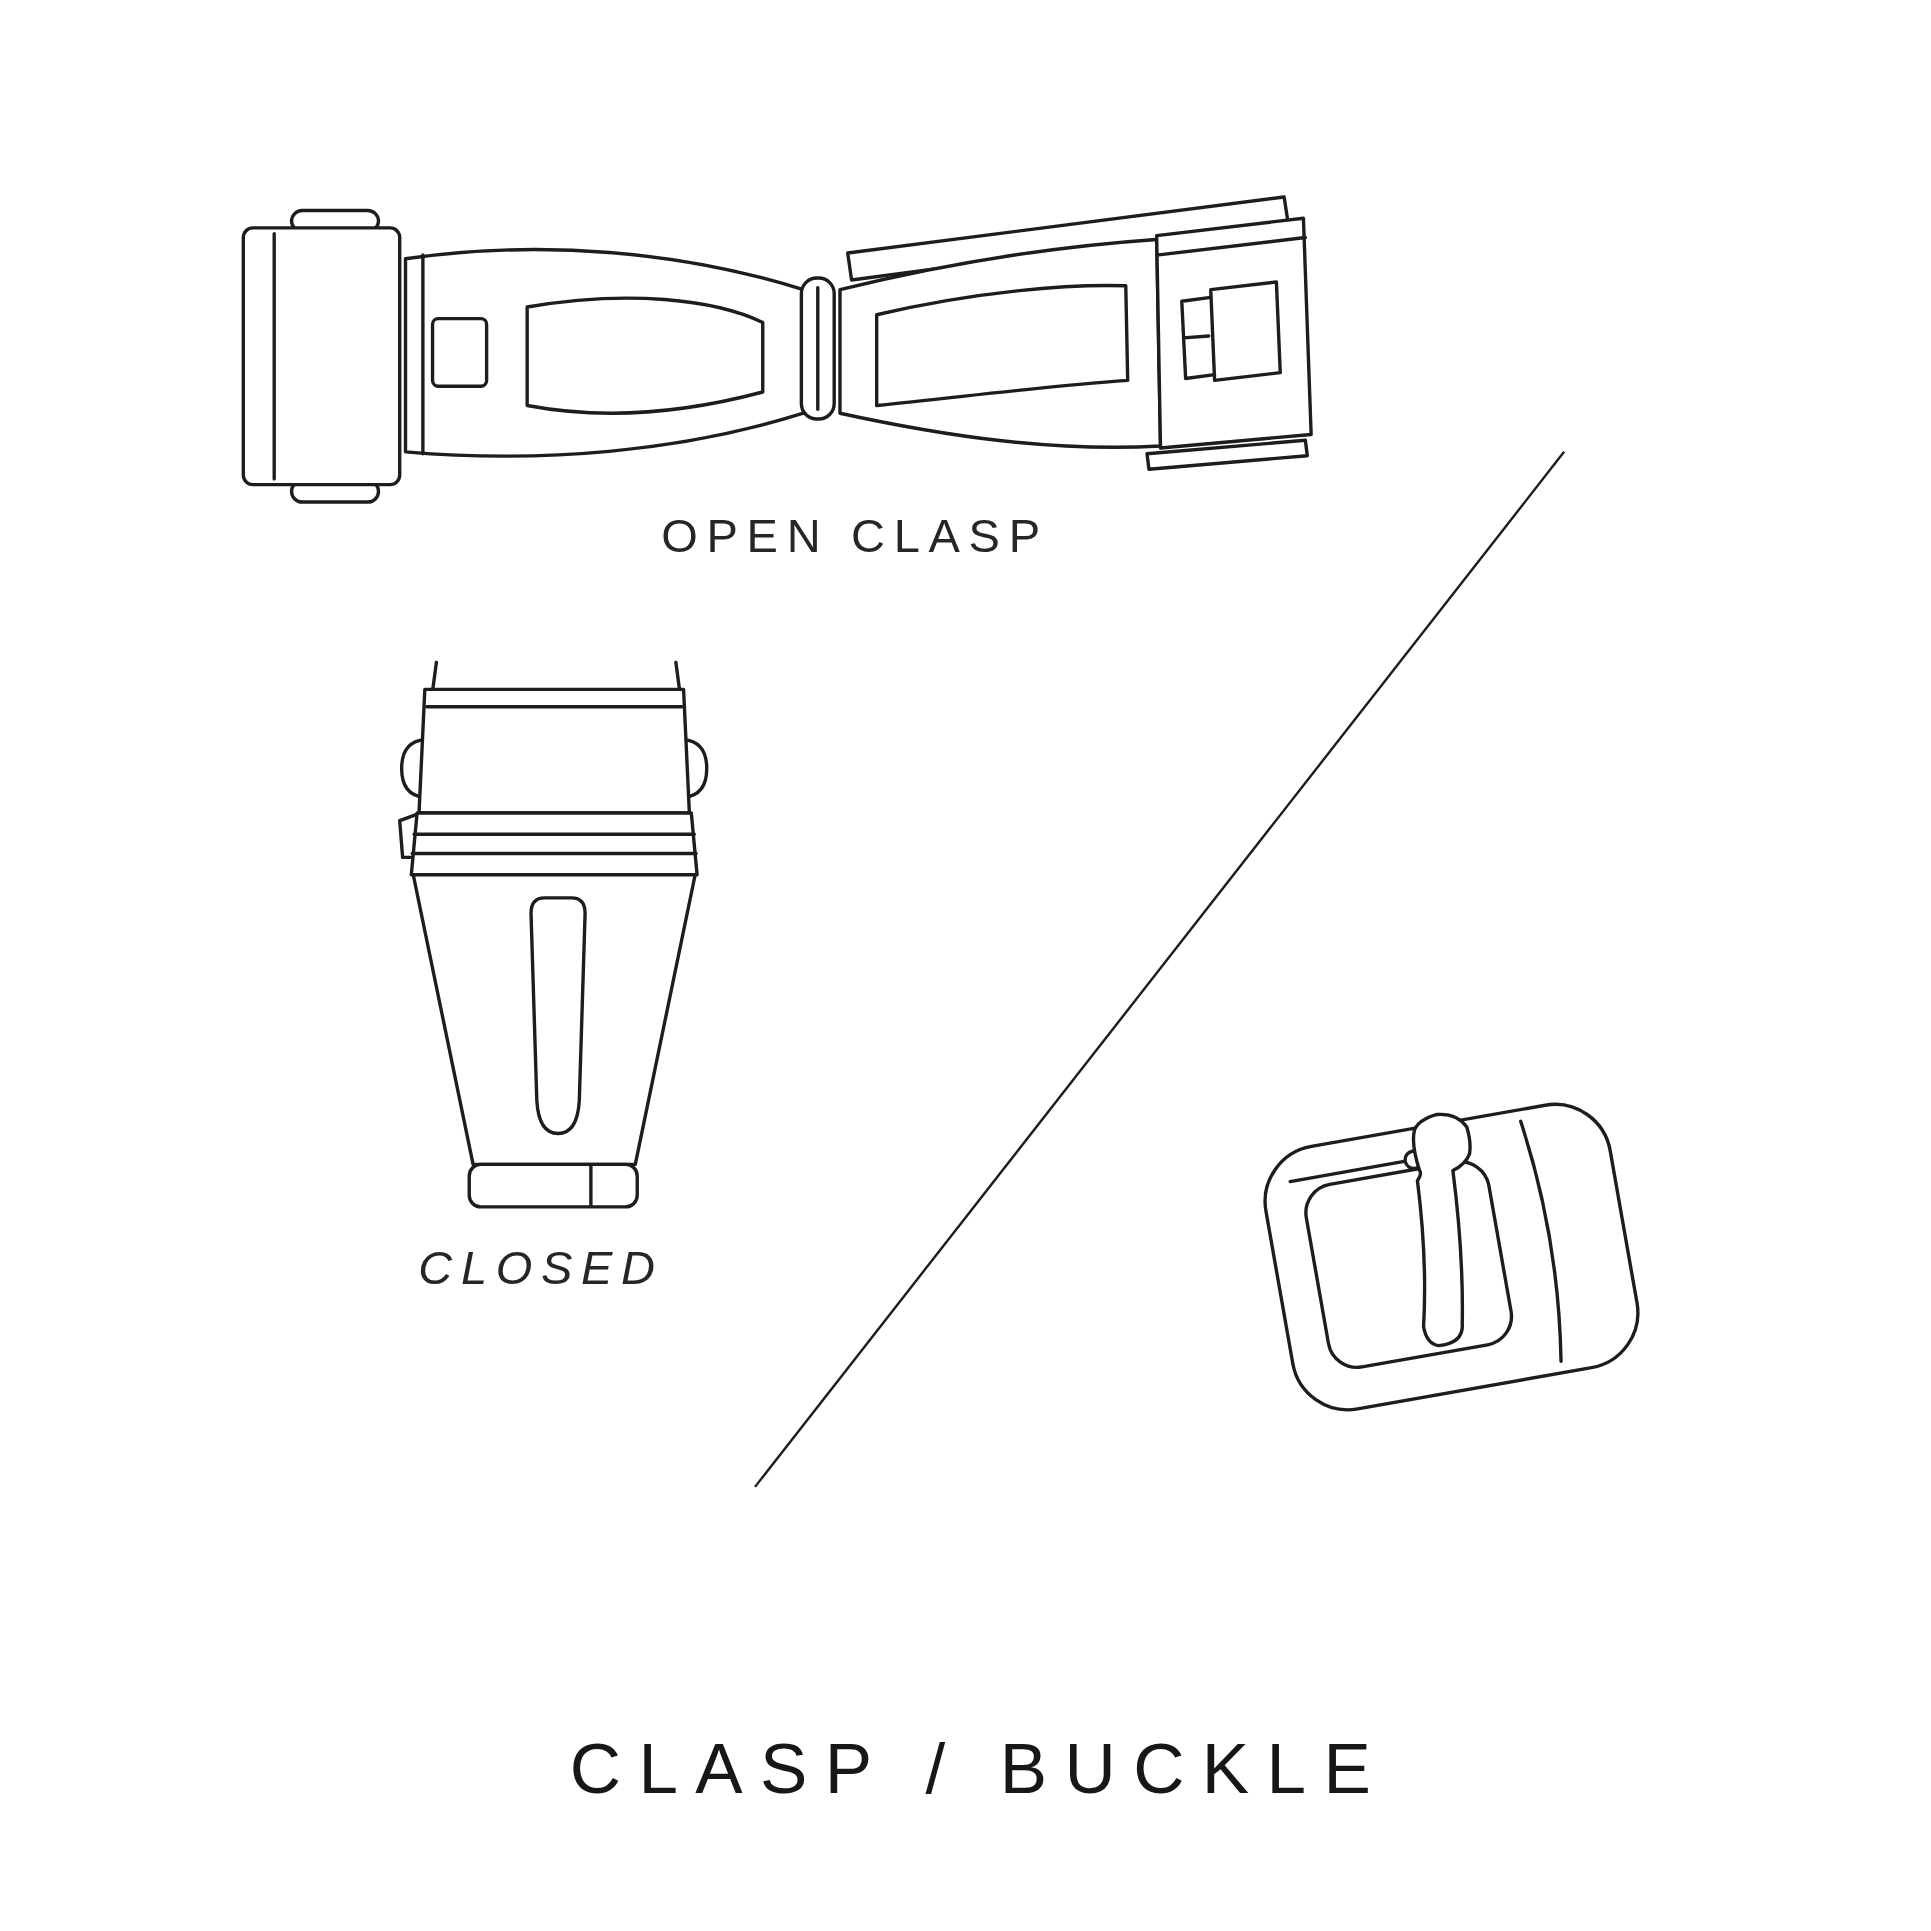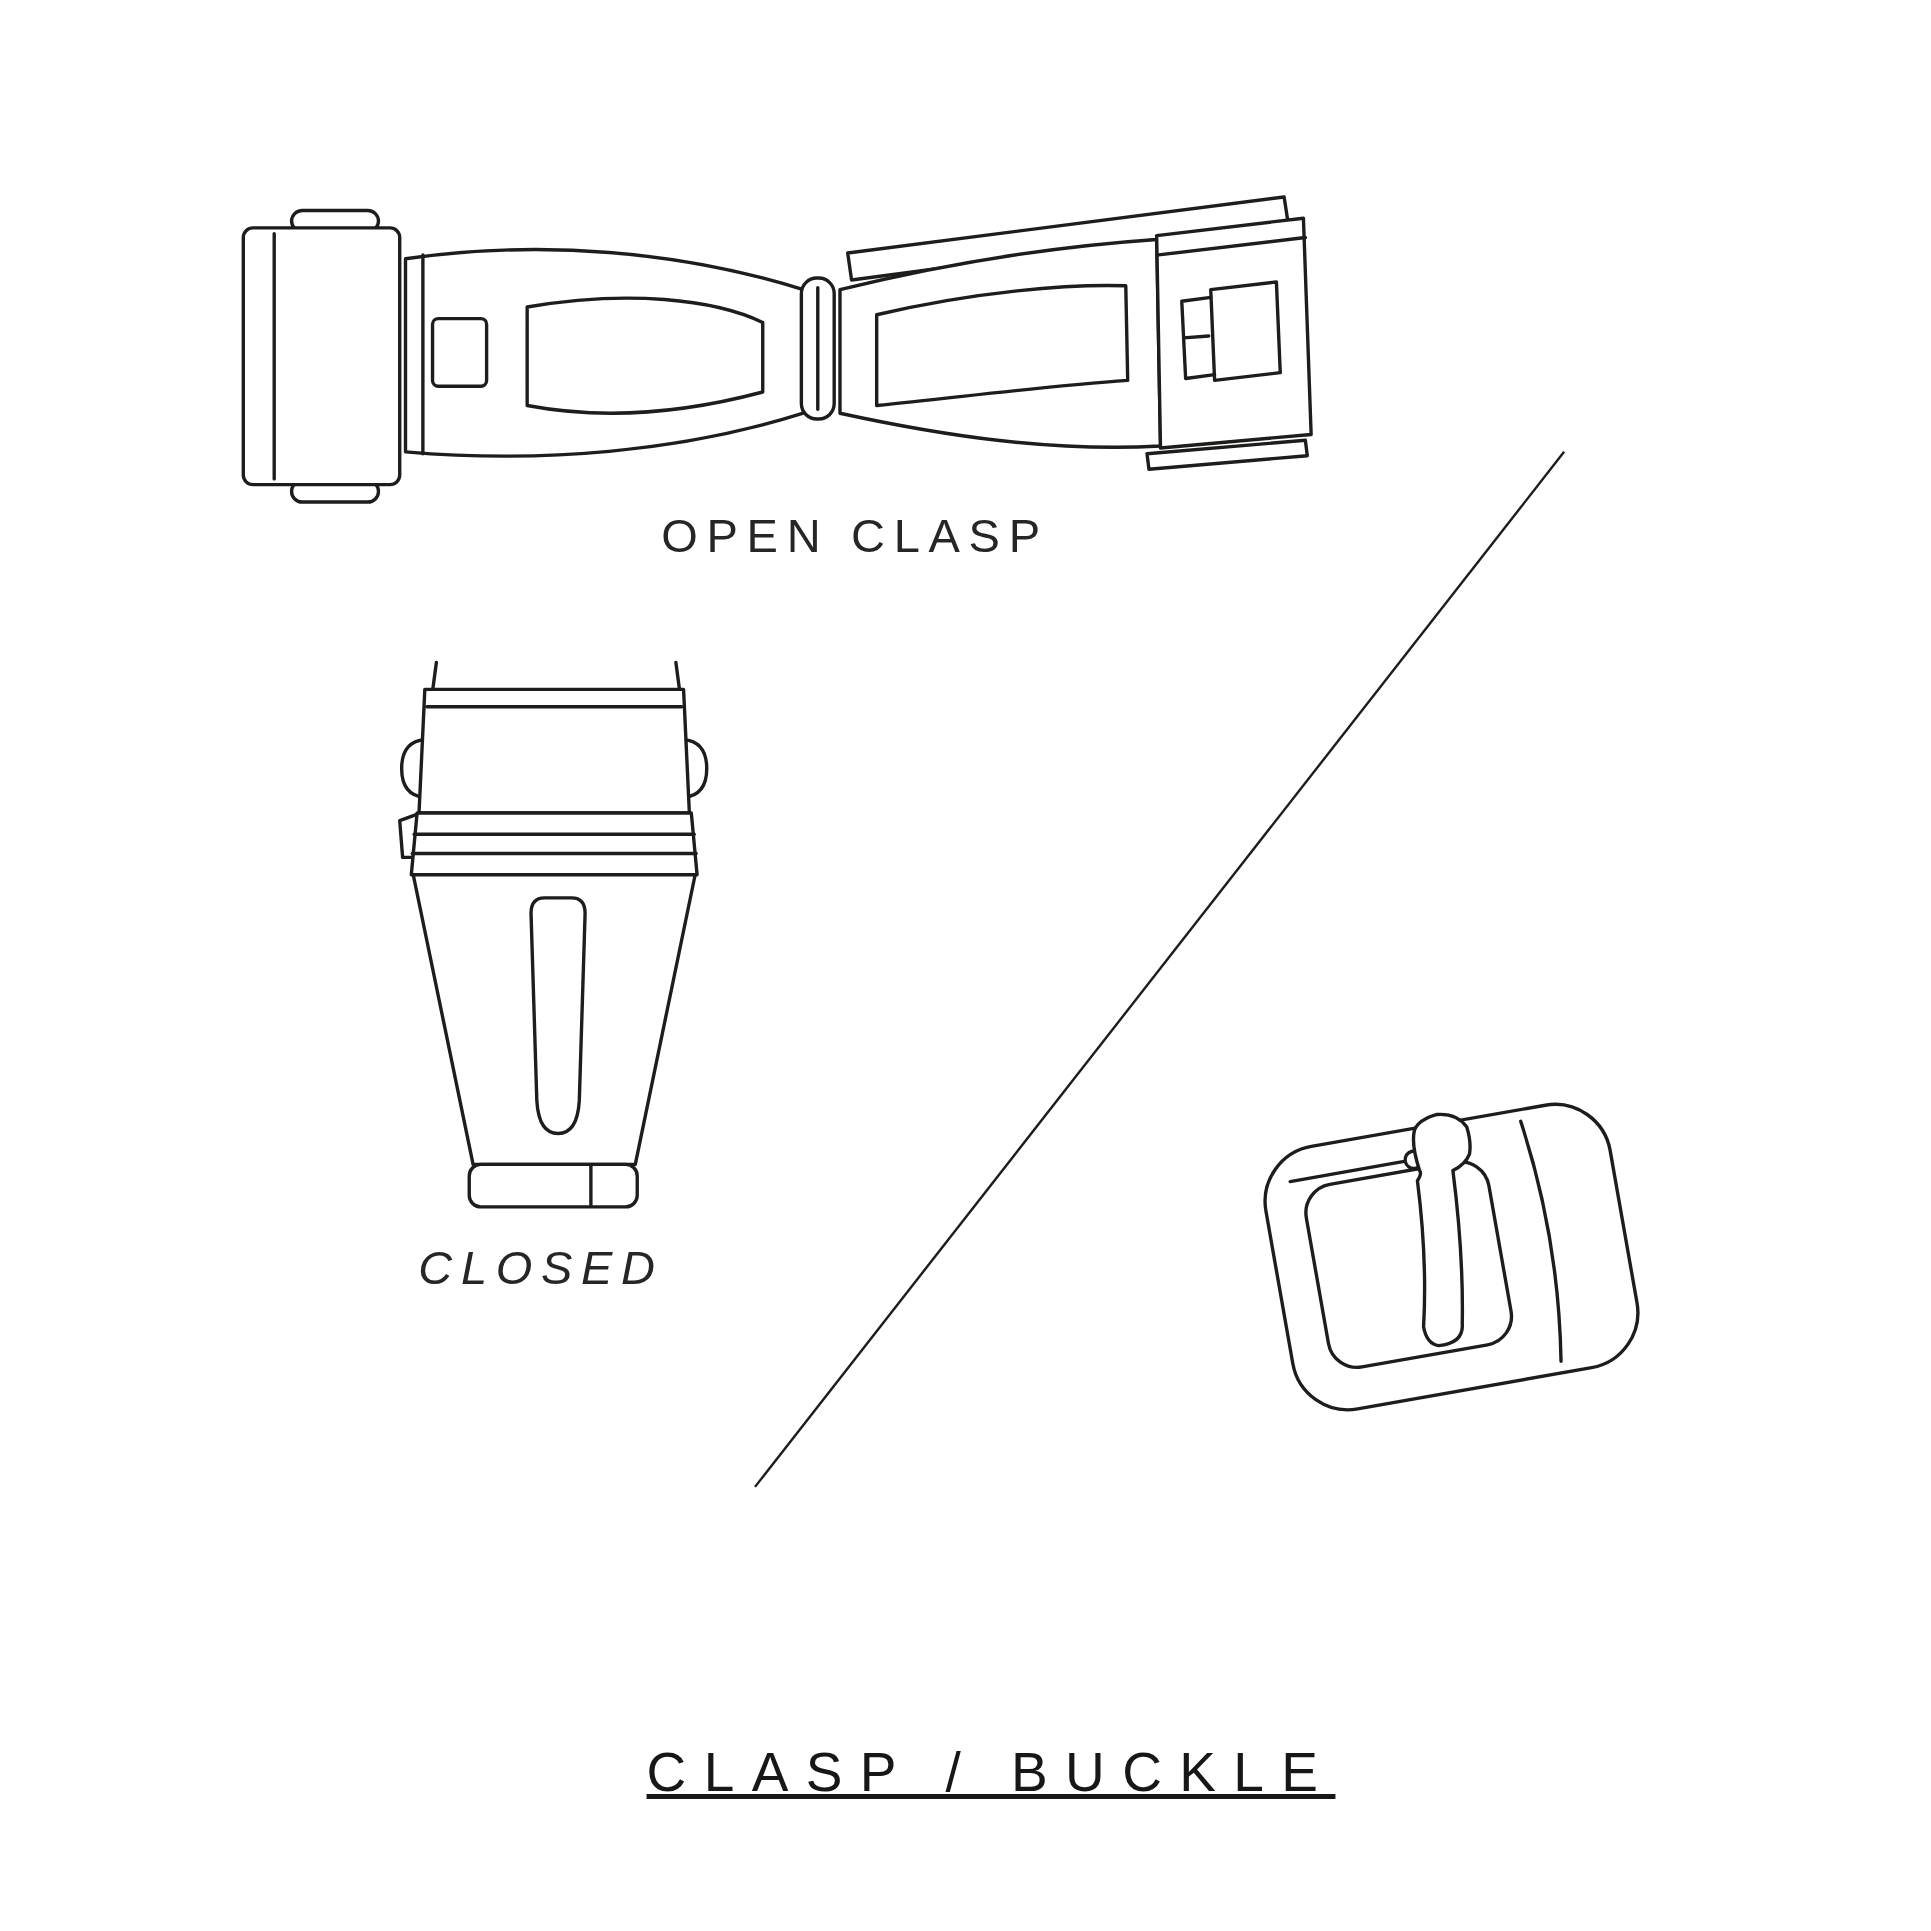--- a/index.html
+++ b/index.html
@@ -25,27 +25,26 @@
     letter-spacing: 8.7px;
     white-space: nowrap;
   }
   .caption-open   { left: 819px; top: 508px; margin-left: 36px; }
   .caption-closed { left: 541px; top: 1240px; font-style: italic; }
   .page-title {
     position: absolute;
     left: 975px;
     top: 1724px;
     transform: translateX(-50%);
-    margin: 16px;
+    margin: 4px;
     color: #171717;
-    font-size: 55px;
+    font-size: 71px;
     font-weight: 400;
     letter-spacing: 17.4px;
     white-space: nowrap;
-    text-decoration: underline;
   }
 </style>
 </head>
 <body>
 
 <div class="canvas">
 
   <svg class="art" width="1931" height="1931" viewBox="0 0 2000 2000" xmlns="http://www.w3.org/2000/svg">
 
     <line x1="1620" y1="468" x2="782" y2="1540" stroke="#1d1d1b" stroke-width="2.5"></line>

